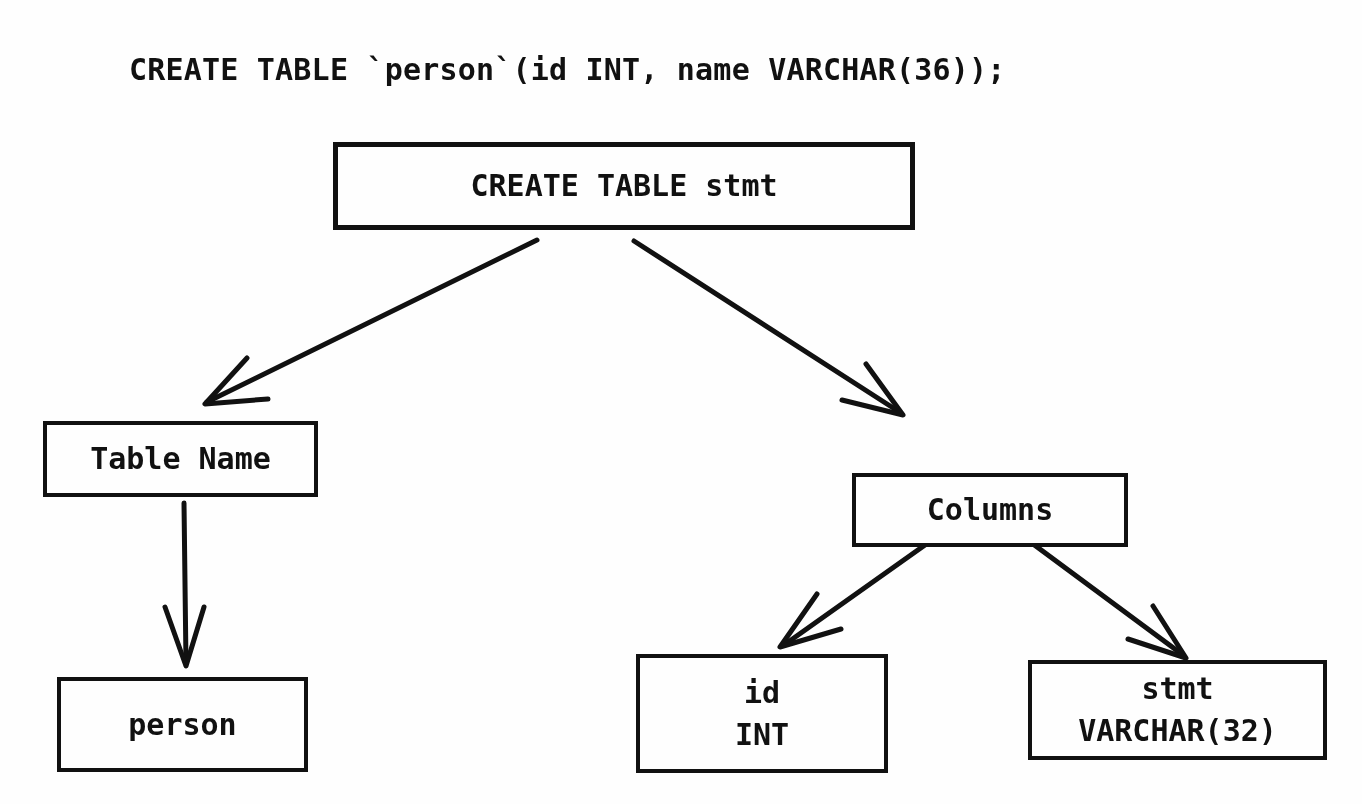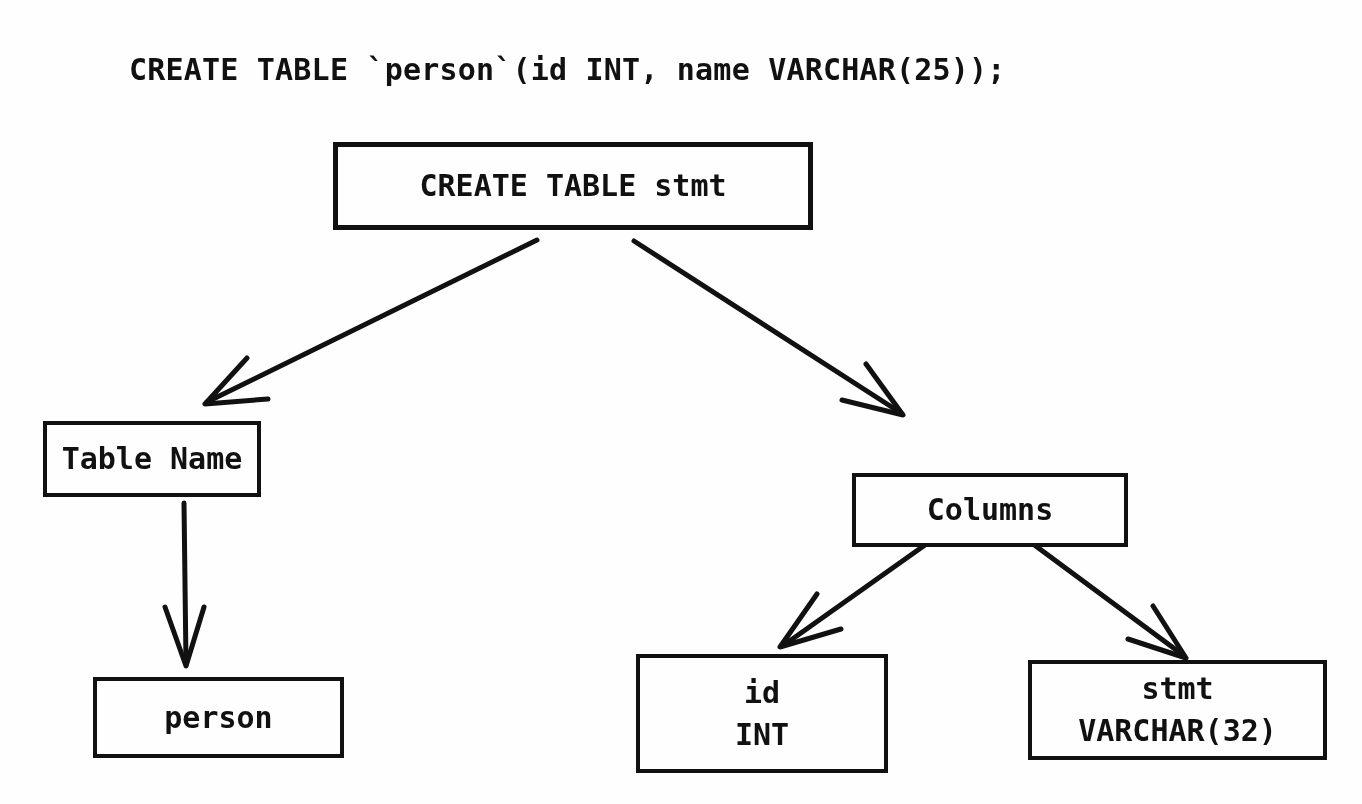--- a/index.html
+++ b/index.html
@@ -48,50 +48,50 @@
     align-items: center;
     justify-content: center;
     font-size: 30px;
     font-weight: bold;
     text-align: center;
     line-height: 42px;
     white-space: pre;
   }
   .node.root {
     left: 333px; top: 142px;
-    width: 480px; height: 88px;
+    width: 582px; height: 88px;
     border-width: 5px;
   }
   .node.table-name {
     left: 43px; top: 421px;
-    width: 218px; height: 76px;
+    width: 275px; height: 76px;
   }
   .node.columns {
     left: 852px; top: 429px;
     width: 276px; height: 74px; margin-top: 44px;
   }
   .node.person {
     left: 57px; top: 677px;
-    width: 251px; height: 81px; margin-left: 36px;
+    width: 251px; height: 95px;
   }
   .node.id-col {
     left: 636px; top: 654px;
     width: 252px; height: 119px;
   }
   .node.name-col {
     left: 1028px; top: 660px;
     width: 299px; height: 100px;
   }
 </style>
 </head>
 <body>
 
 <div id="canvas">
 
-  <div class="sql-header">CREATE TABLE `person`(id INT, name VARCHAR(25));</div>
+  <div class="sql-header">CREATE TABLE `person`(id INT, name VARCHAR(36));</div>
 
   <svg id="edges" viewBox="0 0 1362 804" xmlns="http://www.w3.org/2000/svg">
     <g>
       <path d="M537 240 L207 402"></path>
       <path d="M247 358 L205 404 L268 399"></path>
     </g>
     <g>
       <path d="M634 241 L901 413"></path>
       <path d="M866 364 L903 415 L842 400"></path>
     </g>

